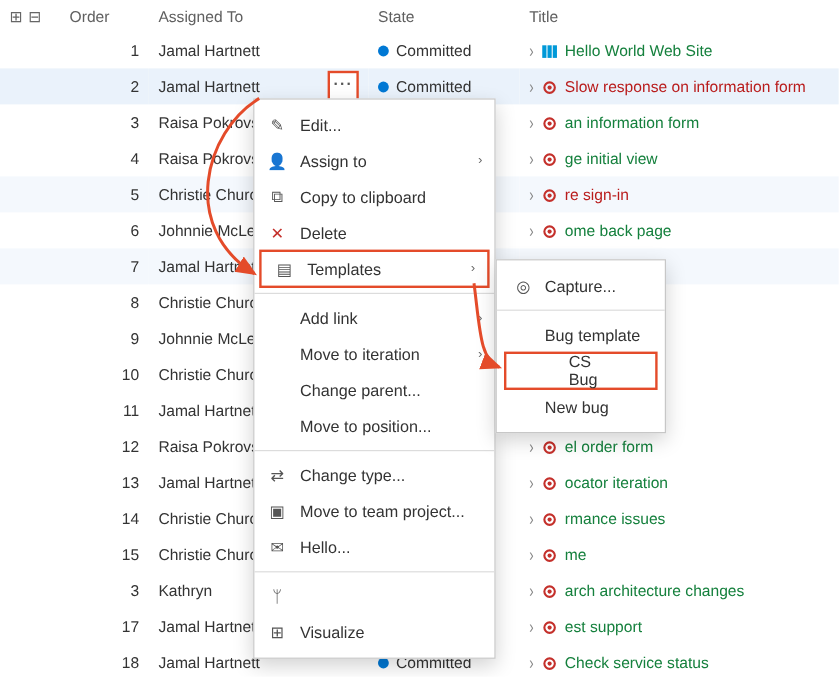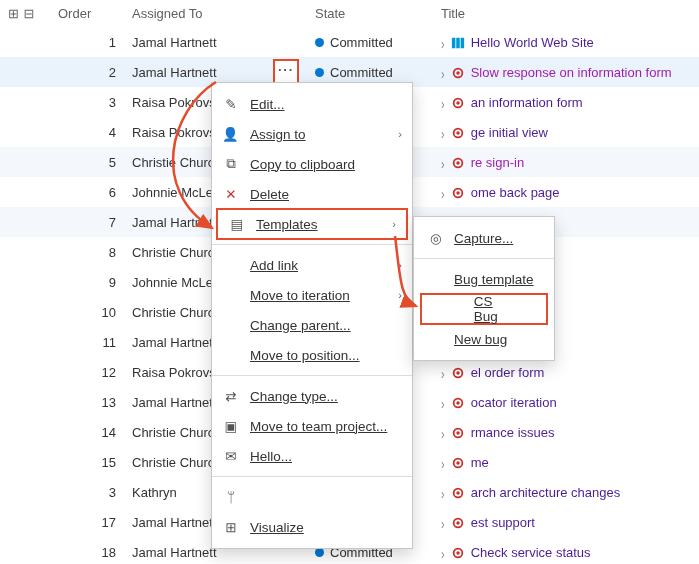--- a/index.html
+++ b/index.html
@@ -77,22 +77,22 @@
     vertical-align: middle;
   }
   .item-icon {
     display:inline-block;
     width: 14px;
     height: 14px;
     margin-right:6px;
     vertical-align: middle;
   }
   .item-icon svg { display:block; }
-  .title-link { color:#a21caf; text-decoration: none; vertical-align: middle;}
-  .title-text { color:#4c1d95; text-decoration: none; vertical-align: middle;}
+  .title-link { color:#b91c1c; text-decoration: none; vertical-align: middle;}
+  .title-text { color:#15803d; text-decoration: none; vertical-align: middle;}
   .header-toggle-icons { color:#666; letter-spacing:1px;}
 
   
   .ctx {
     position: absolute;
     background: #fff;
     border: 1px solid #c7c7c7;
     box-shadow: 0 6px 16px rgba(0,0,0,0.18);
     font-size: 13.5px;
     color:#333;
@@ -104,21 +104,21 @@
   }
   .ctx-item {
     height: 30px;
     display:flex;
     align-items:center;
     padding: 0 10px;
     gap: 10px;
     position:relative;
   }
   .ctx-item .icon-slot { width:18px; text-align:center; color:#555;}
-  .ctx-item .lbl { flex:1 1 auto;text-decoration:underline; }
+  .ctx-item .lbl { flex:1 1 auto; }
   .ctx-item .sub-arrow { color:#666; font-size:11px;}
   .ctx-divider {
     border-top: 1px solid #dcdcdc;
     margin: 5px 0;
   }
   .ctx-item.hl {
     border: 2.5px solid #e44b2a;
     margin: -1px 4px;
     height: 28px;
   }

